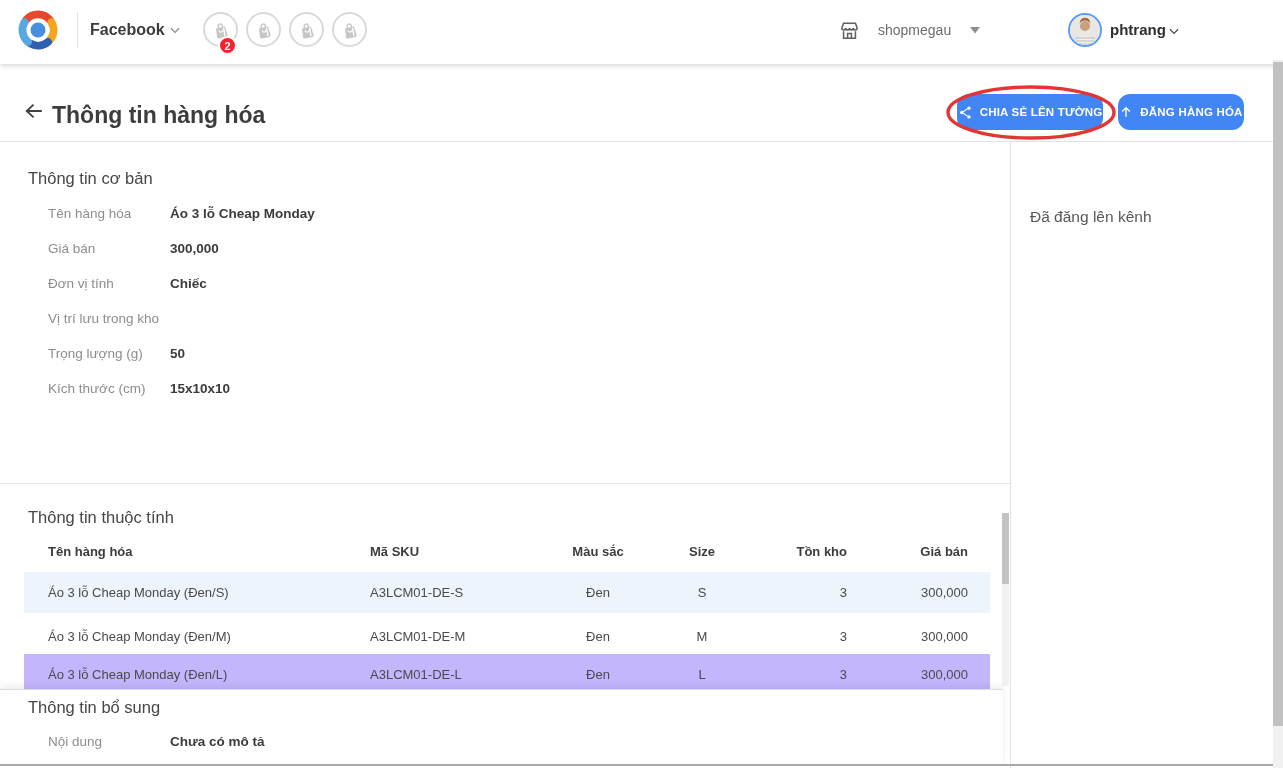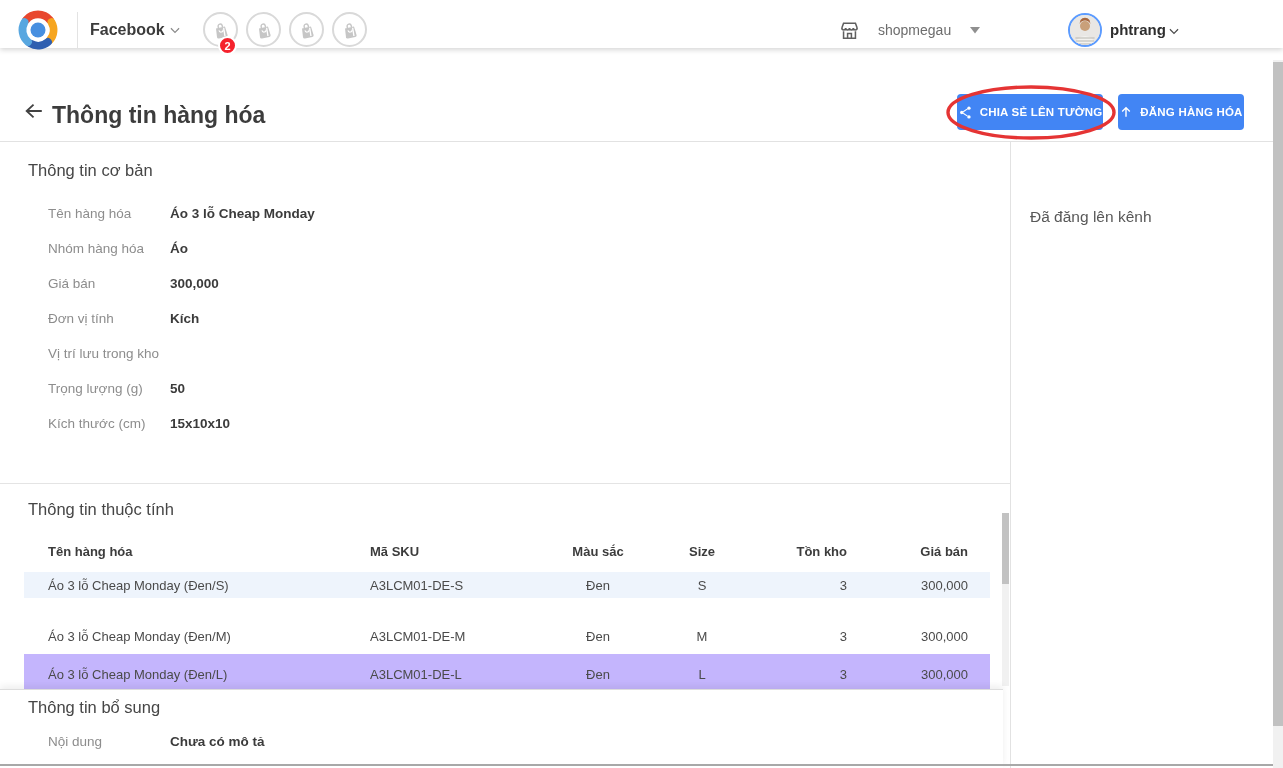--- a/index.html
+++ b/index.html
@@ -1,21 +1,21 @@
 <!DOCTYPE html>
 <html><head>
 <meta charset="utf-8">
 <style>
   * { margin:0; padding:0; box-sizing:border-box; }
   html,body { width:1283px; height:768px; overflow:hidden; background:#fff;
               font-family:"Liberation Sans", sans-serif; }
   #app { position:relative; width:1283px; height:768px; background:#fff; overflow:hidden; }
 
   
-  .topbar { position:absolute; left:0; top:0; width:1283px; height:48px; background:#fff;
+  .topbar { position:absolute; left:0; top:0; width:1283px; height:64px; background:#fff;
             box-shadow:0 2px 5px rgba(0,0,0,.16); z-index:30; }
   .logo { position:absolute; left:16px; top:8px; width:44px; height:44px; }
   .topbar-sep { position:absolute; left:77px; top:12px; width:1px; height:36px; background:#e3e3e3; }
   .channel-label { position:absolute; left:90px; top:0; height:60px; line-height:60px;
                    font-size:16px; font-weight:bold; color:#3b3b3b; }
   .channel-chevron { position:absolute; left:168px; top:23px; width:14px; height:14px; color:#8a8a8a; }
   .bag-group { position:absolute; left:203px; top:12px; display:flex; gap:8px; }
   .bag-circle { width:35px; height:35px; border:2px solid #d9d9d9; border-radius:50%;
                 display:flex; align-items:center; justify-content:center; background:#fff; position:relative; }
   .badge { position:absolute; left:13px; top:22px; min-width:19px; height:19px; border-radius:10px;
@@ -27,47 +27,47 @@
   .store-caret { position:absolute; left:970px; top:27px; width:10px; height:7px; }
   .avatar { position:absolute; left:1068px; top:13px; width:34px; height:34px; border-radius:50%;
             border:2px solid #5b9bff; overflow:hidden; background:#e9e7e4; }
   .user-name { position:absolute; left:1110px; top:0; height:60px; line-height:60px;
                font-size:15px; font-weight:bold; color:#2e2e2e; }
   .user-chevron { position:absolute; left:1167px; top:24px; width:14px; height:14px; color:#4a4a4a; }
 
   
   .back-btn { position:absolute; left:23px; top:100px; width:22px; height:22px; cursor:pointer; }
   .page-title { position:absolute; left:52px; top:102px; font-size:23px; font-weight:bold; color:#3c3c3c; }
-  .btn { position:absolute; top:94px; height:36px; border:none; border-radius:4px; background:#4285f4;
+  .btn { position:absolute; top:94px; height:36px; border:none; border-radius:12px; background:#4285f4;
          color:#fff; font-family:"Liberation Sans",sans-serif; font-size:11.5px; font-weight:bold;
          letter-spacing:.2px; display:flex; align-items:center; justify-content:center; gap:7px; cursor:pointer; }
   .btn-share { left:957px; width:146px; }
   .btn-publish { left:1118px; width:126px; }
   .annotation-svg { position:absolute; left:944px; top:84px; width:176px; height:58px; z-index:5; pointer-events:none; }
   .header-divider { position:absolute; left:0; top:141px; width:1273px; height:1px; background:#e2e2e2; }
 
   
   .sidebar-vline { position:absolute; left:1010px; top:141px; width:1px; height:627px; background:#e2e2e2; }
   .sidebar-title { position:absolute; left:1030px; top:168px; font-size:15.5px; color:#585858;margin-top:40px; }
 
-  .section-title { position:absolute; left:28px; font-size:16.5px; color:#464646; }
+  .section-title { position:absolute; left:28px; font-size:16.5px; color:#464646;margin-top:8px; }
   .s1-title { top:161px; }
   .s2-title { top:500px; }
 
   .fields { position:absolute; left:48px; top:196px; width:600px; }
   .field-row { height:35px; display:flex; align-items:center; }
   .field-label { width:122px; font-size:13.5px; color:#8d8d8d; flex-shrink:0; }
   .field-value { font-size:13.5px; font-weight:bold; color:#3b3b3b; }
   .section-divider { position:absolute; left:0; top:483px; width:1010px; height:1px; background:#e4e4e4; }
 
   
   .trow { position:absolute; left:24px; width:966px; display:flex; align-items:center;
           padding-left:24px; padding-right:22px; font-size:13px; }
   .thead { top:531px; height:40px; font-weight:bold; color:#3c3c3c; }
-  .tr1 { top:572px; height:26px; background:#eef4fc; color:#4a4a4a; }
+  .tr1 { top:572px; height:41px; background:#eef4fc; color:#4a4a4a; }
   .tr2 { top:613px; height:47px; background:#fff; color:#4a4a4a; }
   .tr3 { top:654px; height:41px; background:#c4b5fd; color:#4a4a4a; }
   .c-name { width:322px; text-align:left; }
   .c-sku { width:170px; text-align:left; }
   .c-color { width:116px; text-align:center; }
   .c-size { width:92px; text-align:center; }
   .c-stock { width:99px; text-align:right; }
   .c-price { width:121px; text-align:right; }
 
   .inner-scrollbar { position:absolute; left:1002px; top:513px; width:7px; height:173px; background:#f1f1f1; }
@@ -205,30 +205,26 @@
   <div class="sidebar-vline"></div>
   <div class="sidebar-title">Đã đăng lên kênh</div>
 
   <div class="section-title s1-title">Thông tin cơ bản</div>
   <div class="fields">
     <div class="field-row">
       <span class="field-label">Tên hàng hóa</span>
       <span class="field-value">Áo 3 lỗ Cheap Monday</span>
     </div>
     <div class="field-row">
-      <span class="field-label">Nhóm hàng hóa</span>
-      <span class="field-value">Áo</span>
-    </div>
-    <div class="field-row">
       <span class="field-label">Giá bán</span>
       <span class="field-value">300,000</span>
     </div>
     <div class="field-row">
       <span class="field-label">Đơn vị tính</span>
-      <span class="field-value">Kích</span>
+      <span class="field-value">Chiếc</span>
     </div>
     <div class="field-row">
       <span class="field-label">Vị trí lưu trong kho</span>
       <span class="field-value"></span>
     </div>
     <div class="field-row">
       <span class="field-label">Trọng lượng (g)</span>
       <span class="field-value">50</span>
     </div>
     <div class="field-row">

